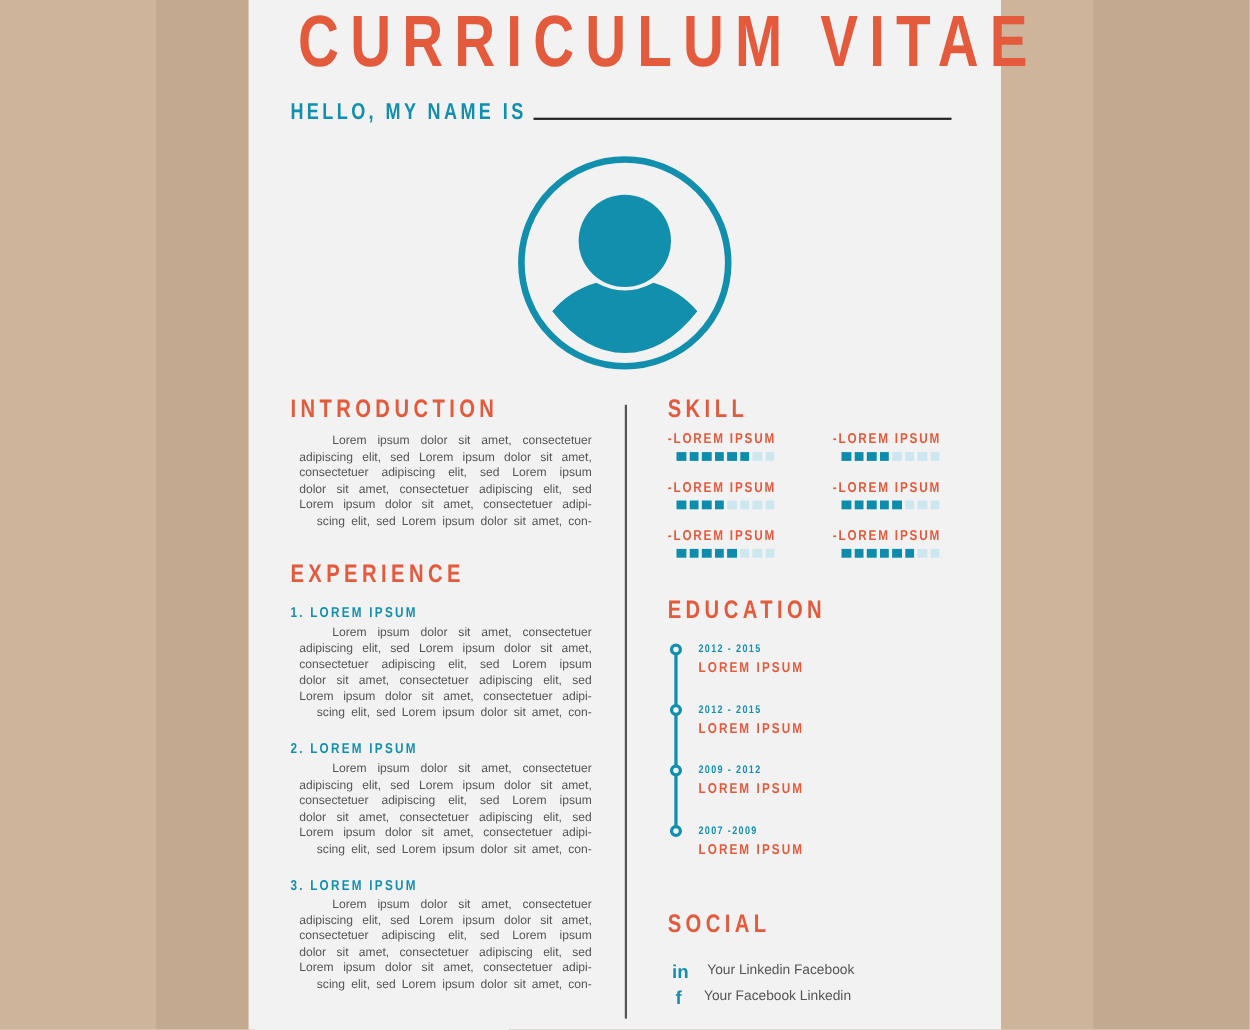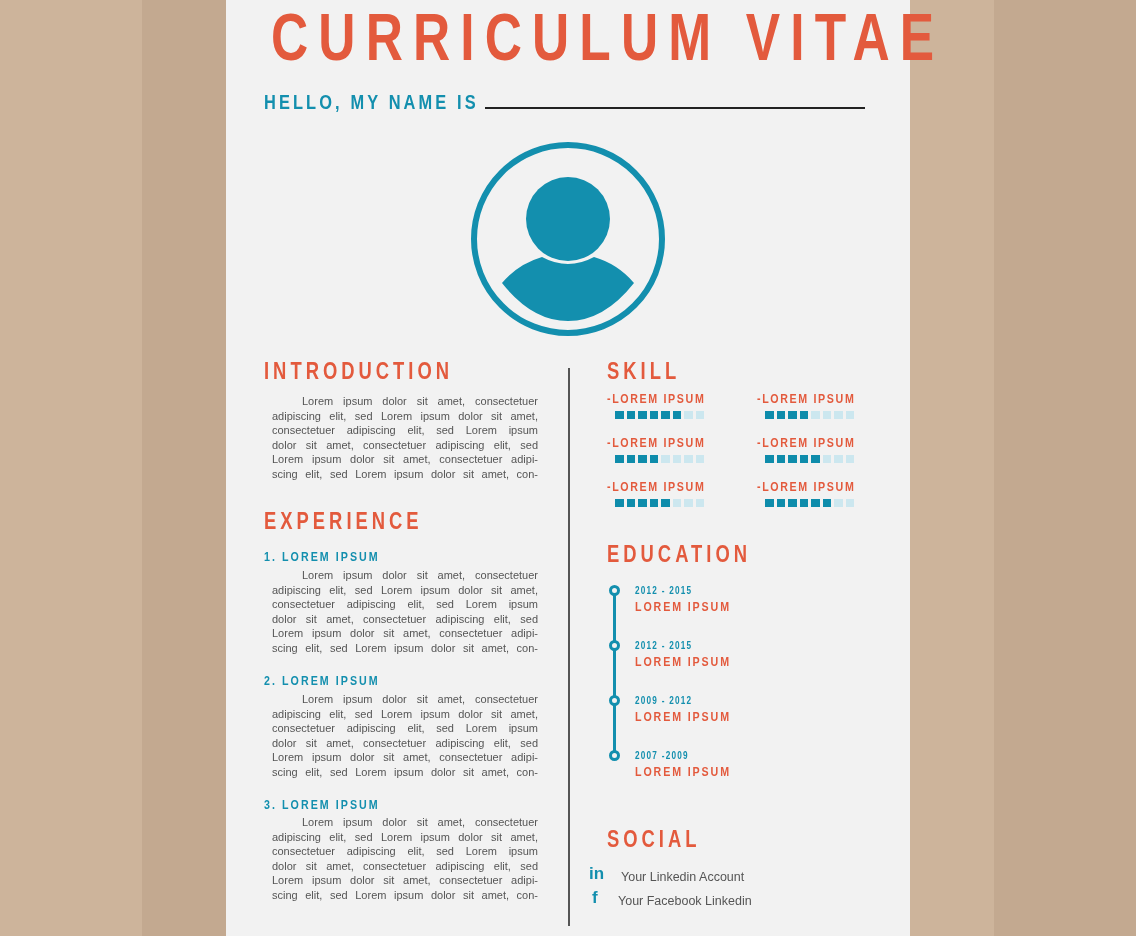--- a/index.html
+++ b/index.html
@@ -21,38 +21,38 @@
   .avatar { position:absolute; left:244px; top:141px; width:196px; height:196px; }
 
   .heading { position:absolute; color:#e35a3d; font-family:"Liberation Sans", sans-serif; font-weight:bold;
              font-size:23px; letter-spacing:5px; transform:scaleX(0.8); transform-origin:left top; white-space:nowrap; }
   .subhead { position:absolute; color:#138fae; font-family:"Liberation Sans", sans-serif; font-weight:bold;
              font-size:13px; letter-spacing:2.5px; transform:scaleX(0.82); transform-origin:left top; white-space:nowrap; }
 
   .para { position:absolute; left:46px; width:266px; color:#555; font-size:11px; line-height:14.6px; }
   .para .ln { display:block; text-align:justify; text-align-last:justify; height:14.6px; overflow:hidden; white-space:nowrap; }
   .para .ln.first { padding-left:30px; }
-  .para .ln.last { text-align-last:justify; }
+  .para .ln.last { text-align-last:justify;margin-left:16px; }
 
   .divider { position:absolute; left:342px; top:368px; width:2px; height:558px; background:#555; }
 
   .skill-name { position:absolute; color:#e35a3d; font-family:"Liberation Sans", sans-serif; font-weight:bold;
                 font-size:13px; letter-spacing:2px; transform:scaleX(0.82); transform-origin:left top; white-space:nowrap; }
   .bar { position:absolute; display:flex; gap:3px; }
   .bar span { width:8.5px; height:8px; background:#cce7ef; display:block; }
   .bar span.on { background:#0e8cab; }
 
   .timeline-line { position:absolute; left:387px; top:591px; width:3px; height:165px; background:#138fae; }
   .tdot { position:absolute; width:11px; height:11px; border:3px solid #138fae; border-radius:50%; background:#f2f2f2; }
   .edu-year { position:absolute; color:#138fae; font-family:"Liberation Sans", sans-serif; font-weight:bold;
               font-size:10px; letter-spacing:1.5px; transform:scaleX(0.82); transform-origin:left top; white-space:nowrap; }
   .edu-name { position:absolute; color:#e35a3d; font-family:"Liberation Sans", sans-serif; font-weight:bold;
               font-size:13px; letter-spacing:2.3px; transform:scaleX(0.82); transform-origin:left top; white-space:nowrap; }
 
-  .social-row { position:absolute; left:363px; display:flex; align-items:flex-end; }
+  .social-row { position:absolute; left:385px; display:flex; align-items:flex-start;margin-top:10px; }
   .social-icon { width:32px; color:#138fae; font-weight:bold; font-size:17px; font-family:"Liberation Sans", sans-serif; }
   .social-text { color:#555; font-size:12.5px; }
 </style>
 </head>
 <body>
 
 <div class="band band-l-outer"></div>
 <div class="band band-l-inner"></div>
 <div class="band band-r-inner"></div>
 <div class="band band-r-outer"></div>
@@ -199,19 +199,19 @@
   <div class="edu-name" style="left:409px; top:709px;">LOREM IPSUM</div>
 
   <div class="tdot" style="left:383px; top:750px;"></div>
   <div class="edu-year" style="left:409px; top:750px;">2007 -2009</div>
   <div class="edu-name" style="left:409px; top:764px;">LOREM IPSUM</div>
 
   <div class="heading" style="left:381px; top:826px;">SOCIAL</div>
 
   <div class="social-row" style="top:864px;">
     <span class="social-icon">in</span>
-    <span class="social-text">Your Linkedin Account</span>
+    <span class="social-text">Your Linkedin Facebook</span>
   </div>
   <div class="social-row" style="top:888px;">
     <span class="social-icon" style="padding-left:3px;">f</span>
     <span class="social-text" style="margin-left:-3px;">Your Facebook Linkedin</span>
   </div>
 </div>
 
 </body></html>

